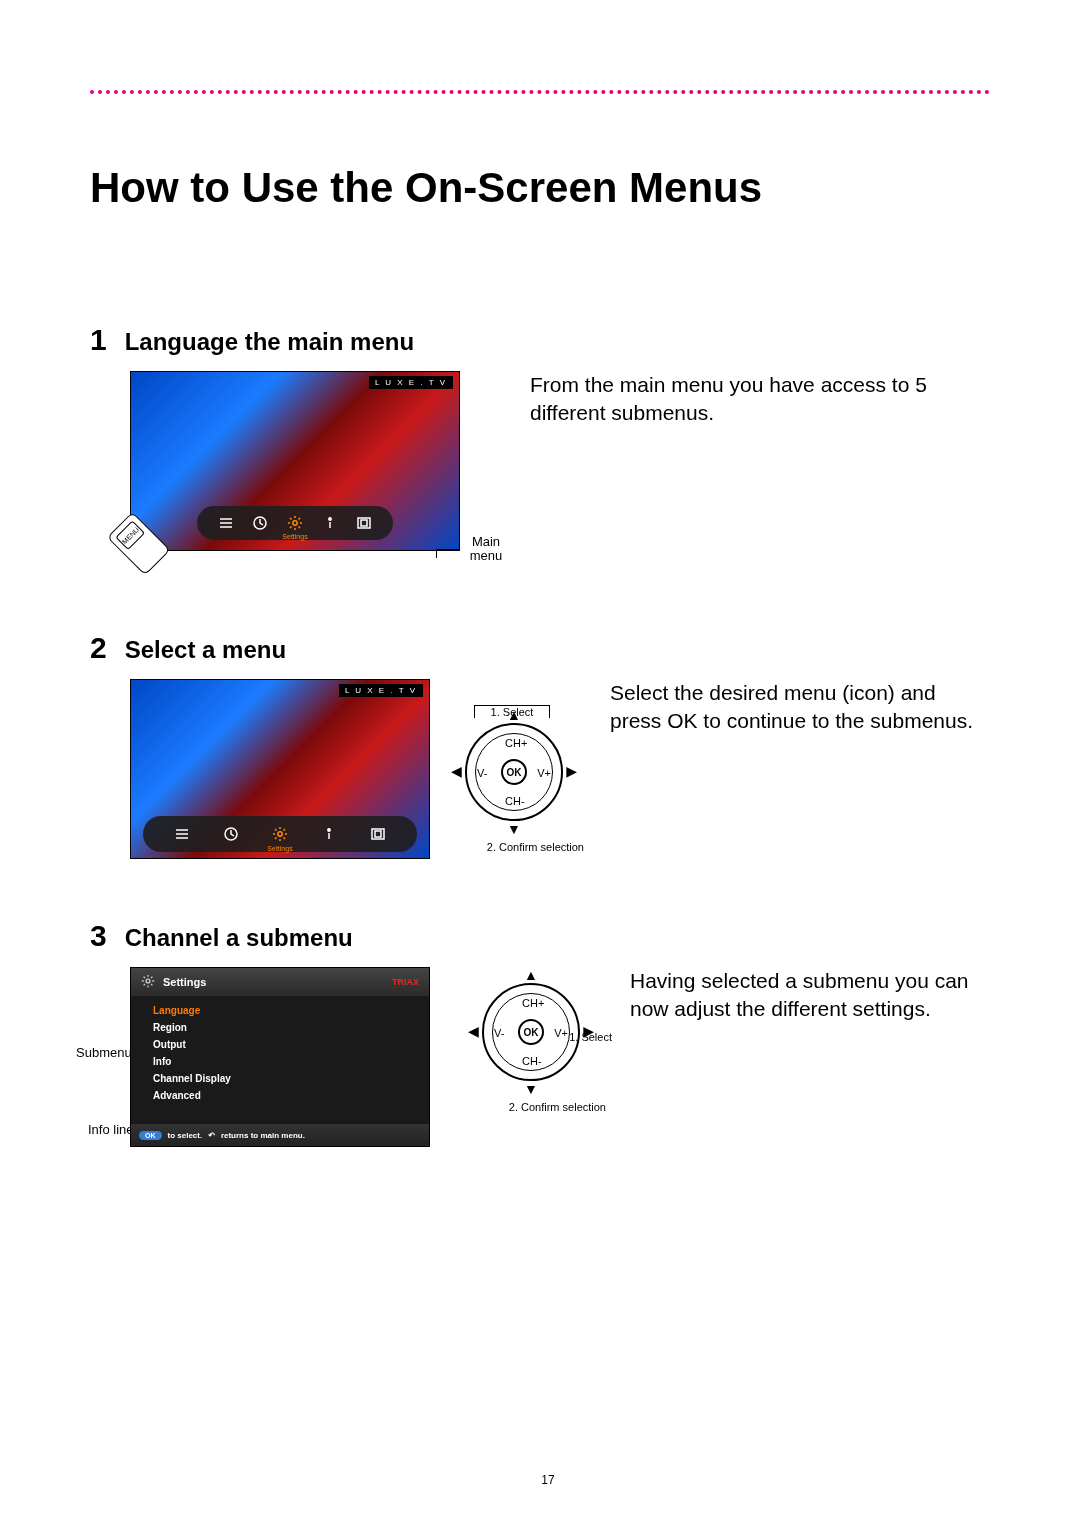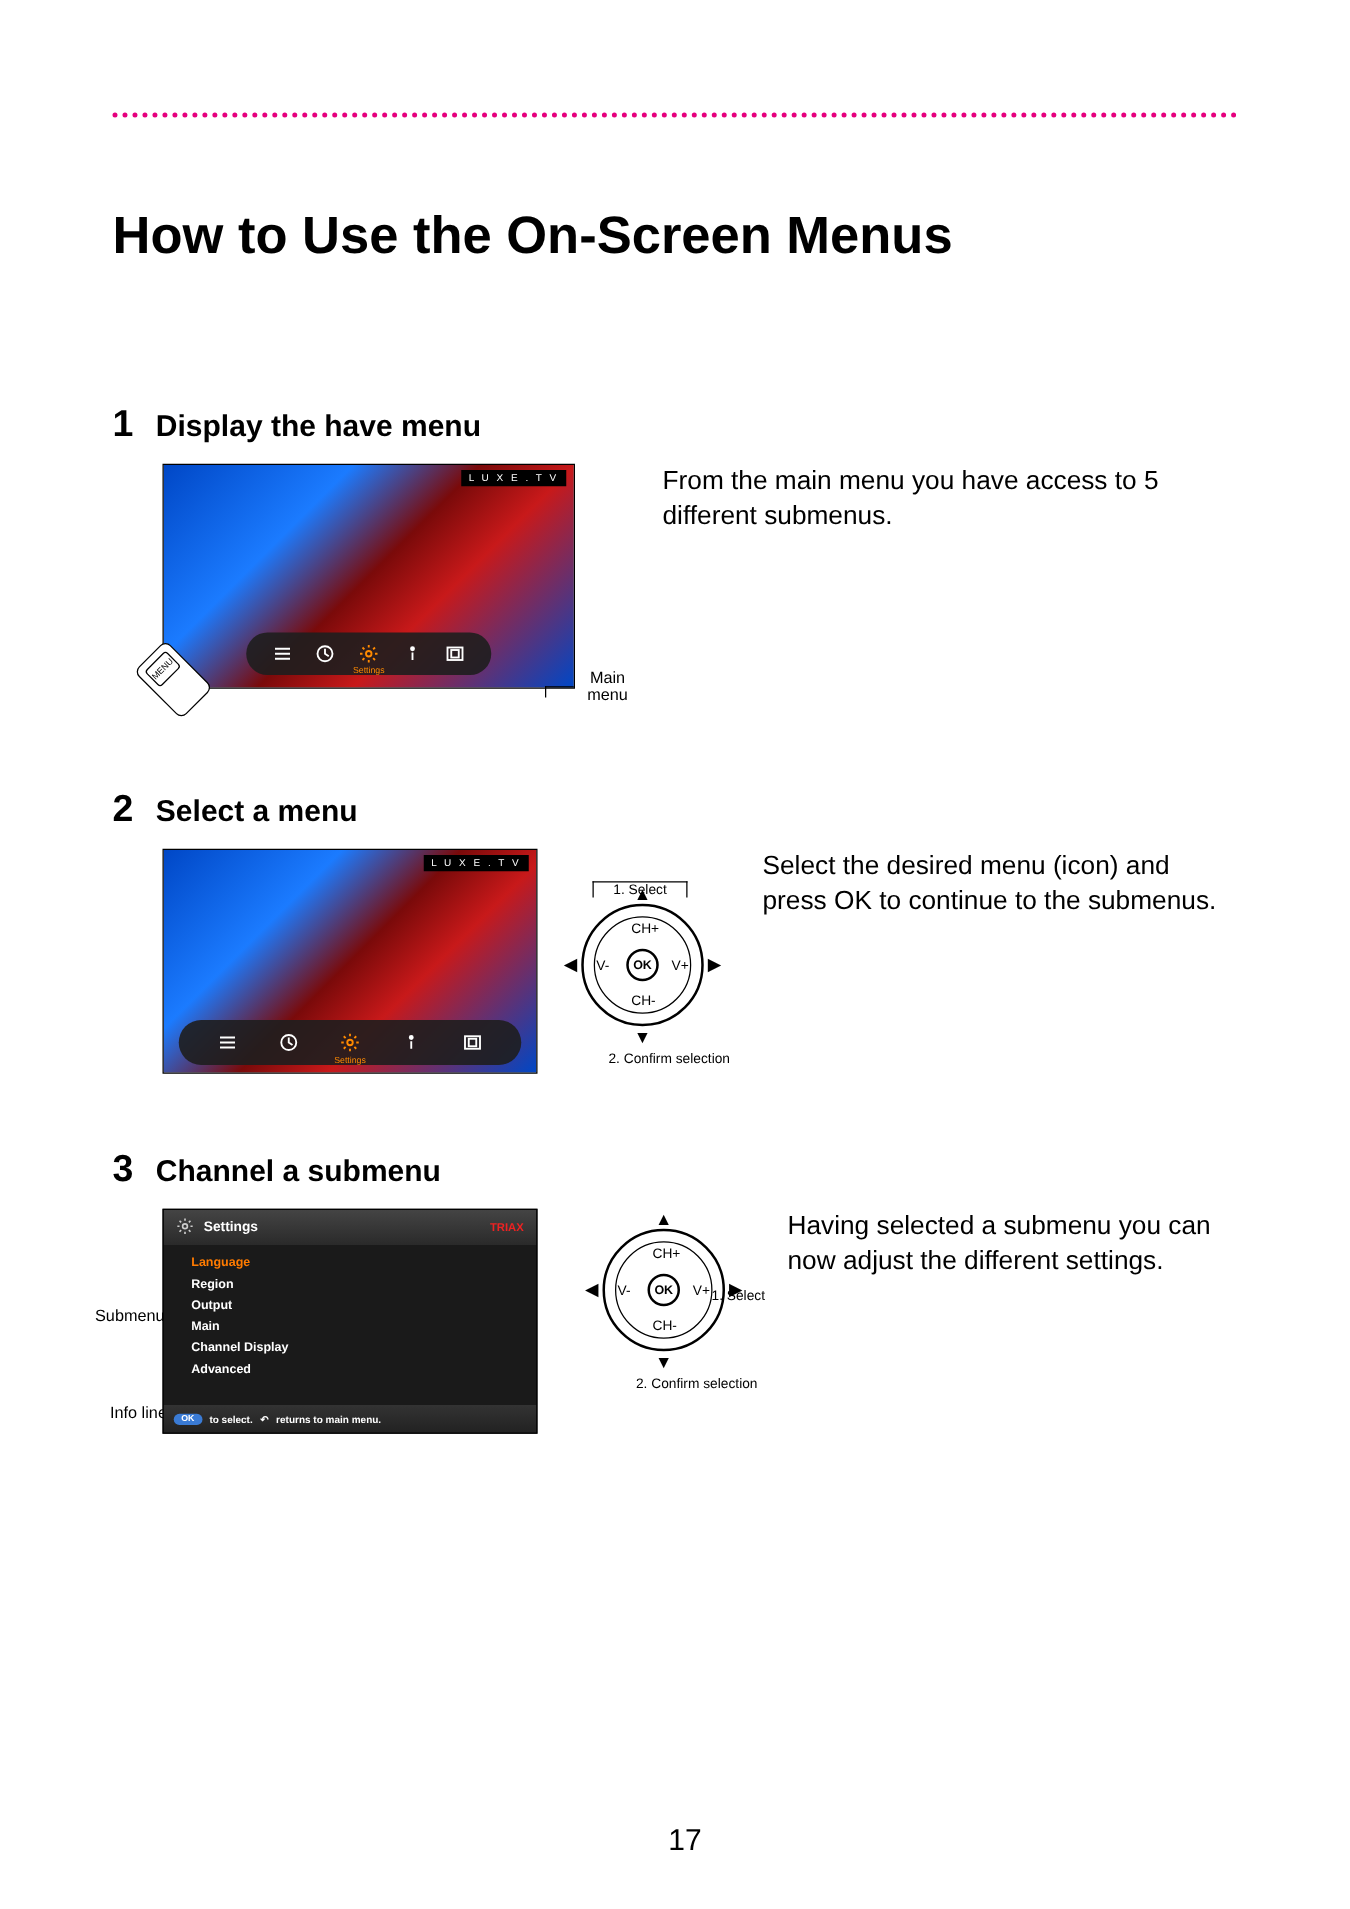--- a/index.html
+++ b/index.html
@@ -204,41 +204,41 @@
   }
   .dpad-area3 {
     position:absolute; left:326px; top:10px; width:150px; height:180px; font-size:11px;
   }
   .dpad-area3 .side-lbl {
     position:absolute; right:-6px; top:54px; font-size:11px;
   }
 
   .page-num {
     position: absolute; bottom: 40px; left: 0; right: 0;
-    text-align: center; font-size: 24px; padding-left: 16px;
+    text-align: center; font-size: 12px; padding-left: 16px;
   }
 
   .clearfix::after { content:""; display:block; clear:both; }
 </style>
 </head>
 <body>
 
 <div class="page">
   <hr class="dotted-rule">
 
   <h1>How to Use the On-Screen Menus</h1>
 
   <p class="intro">
     <br>
   </p>
 
   <div class="step">
     <div class="step-head">
       <div class="step-num">1</div>
-      <div class="step-title">Display the have menu</div>
+      <div class="step-title">Language the main menu</div>
     </div>
     <div class="step-body">
       <div class="tv1-wrap">
         <div class="tv1">
           <div class="channel-tag">L U X E . T V</div>
           <div class="menu-bar1">
             <span class="m-icon">
               <svg viewBox="0 0 16 16" fill="none" stroke="currentColor" stroke-width="1.5">
                   <line x1="2" y1="4" x2="14" y2="4"></line>
                   <line x1="2" y1="8" x2="14" y2="8"></line>
@@ -367,21 +367,21 @@
                   </svg>
               </span>
               <span>Settings</span>
             </div>
             <span class="brand">TRIAX</span>
           </div>
           <div class="menu-list">
             <div class="sel">Language</div>
             <div>Region</div>
             <div>Output</div>
-            <div>Main</div>
+            <div>Info</div>
             <div>Channel Display</div>
             <div>Advanced</div>
           </div>
           <div class="info-line">
             <span class="ok-pill">OK</span>
             <span>to select.</span>
             <span>↶</span>
             <span>returns to main menu.</span>
           </div>
         </div>

